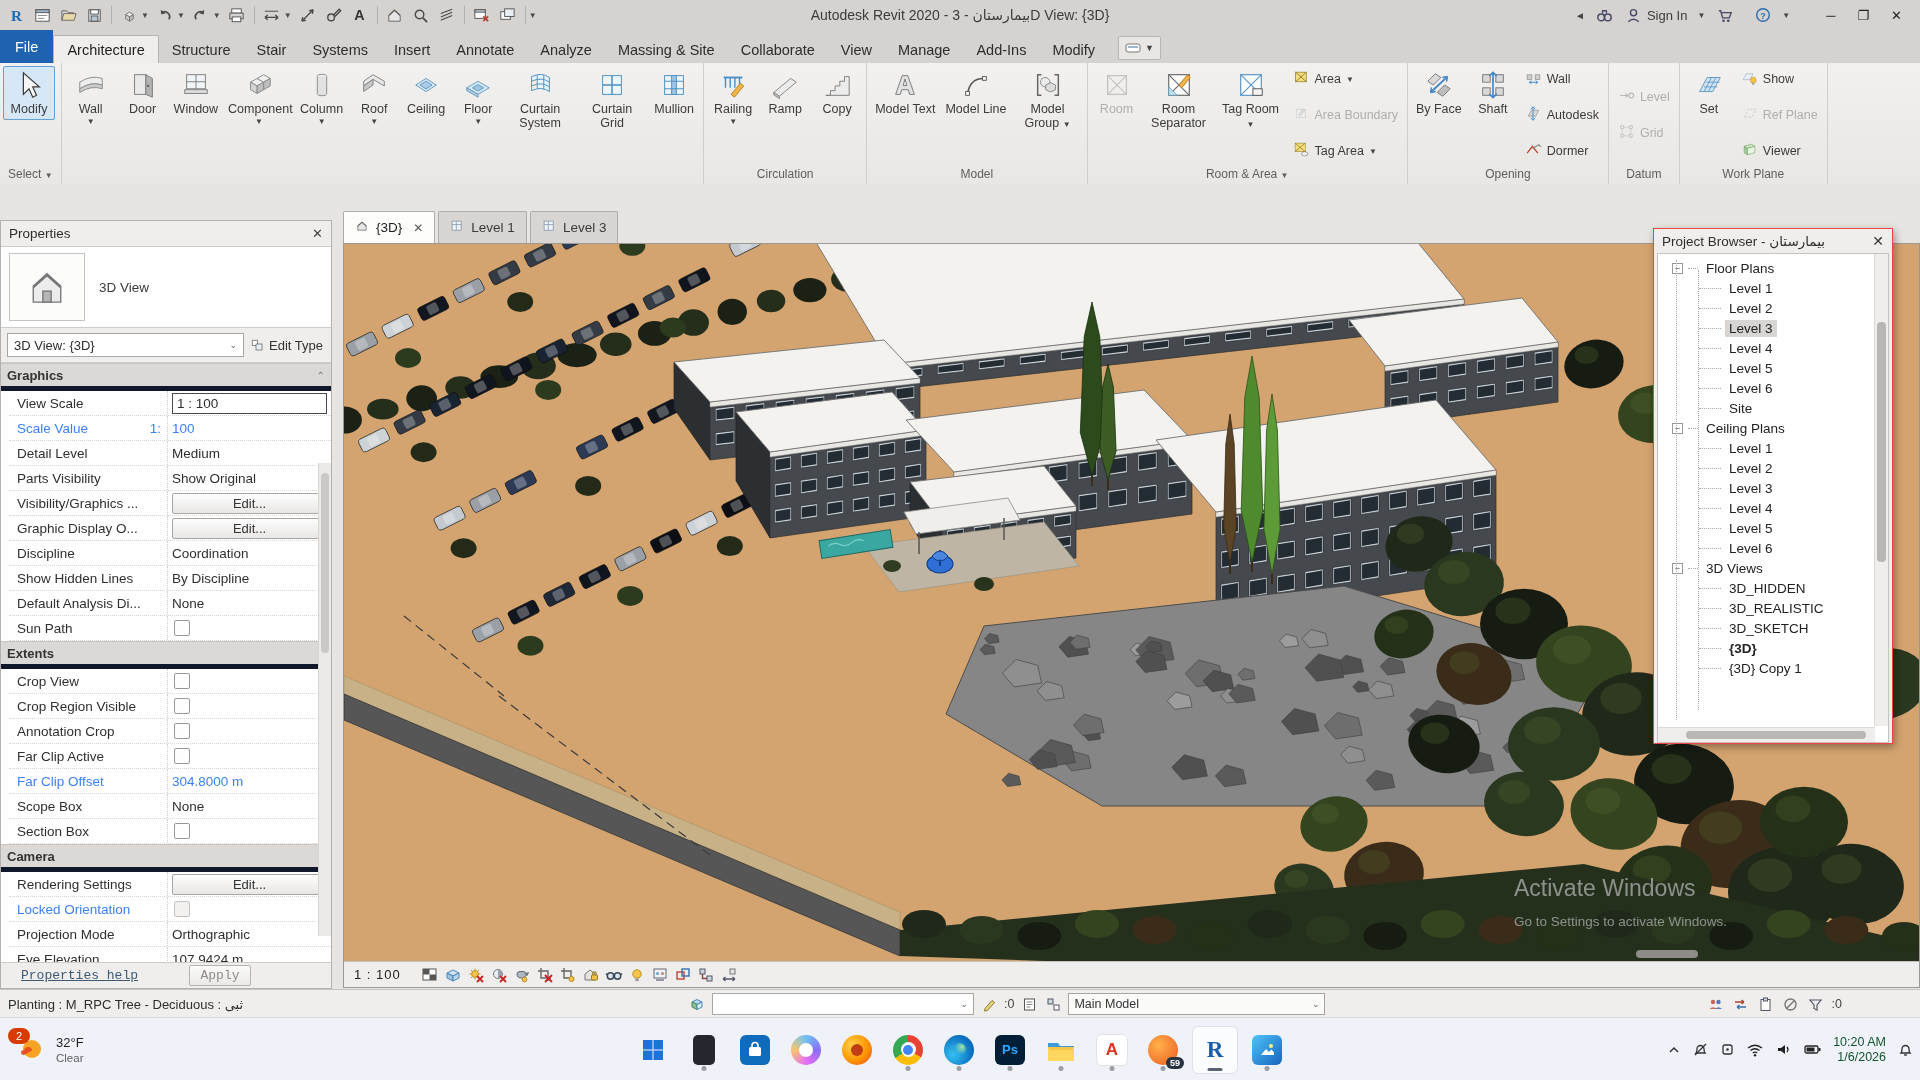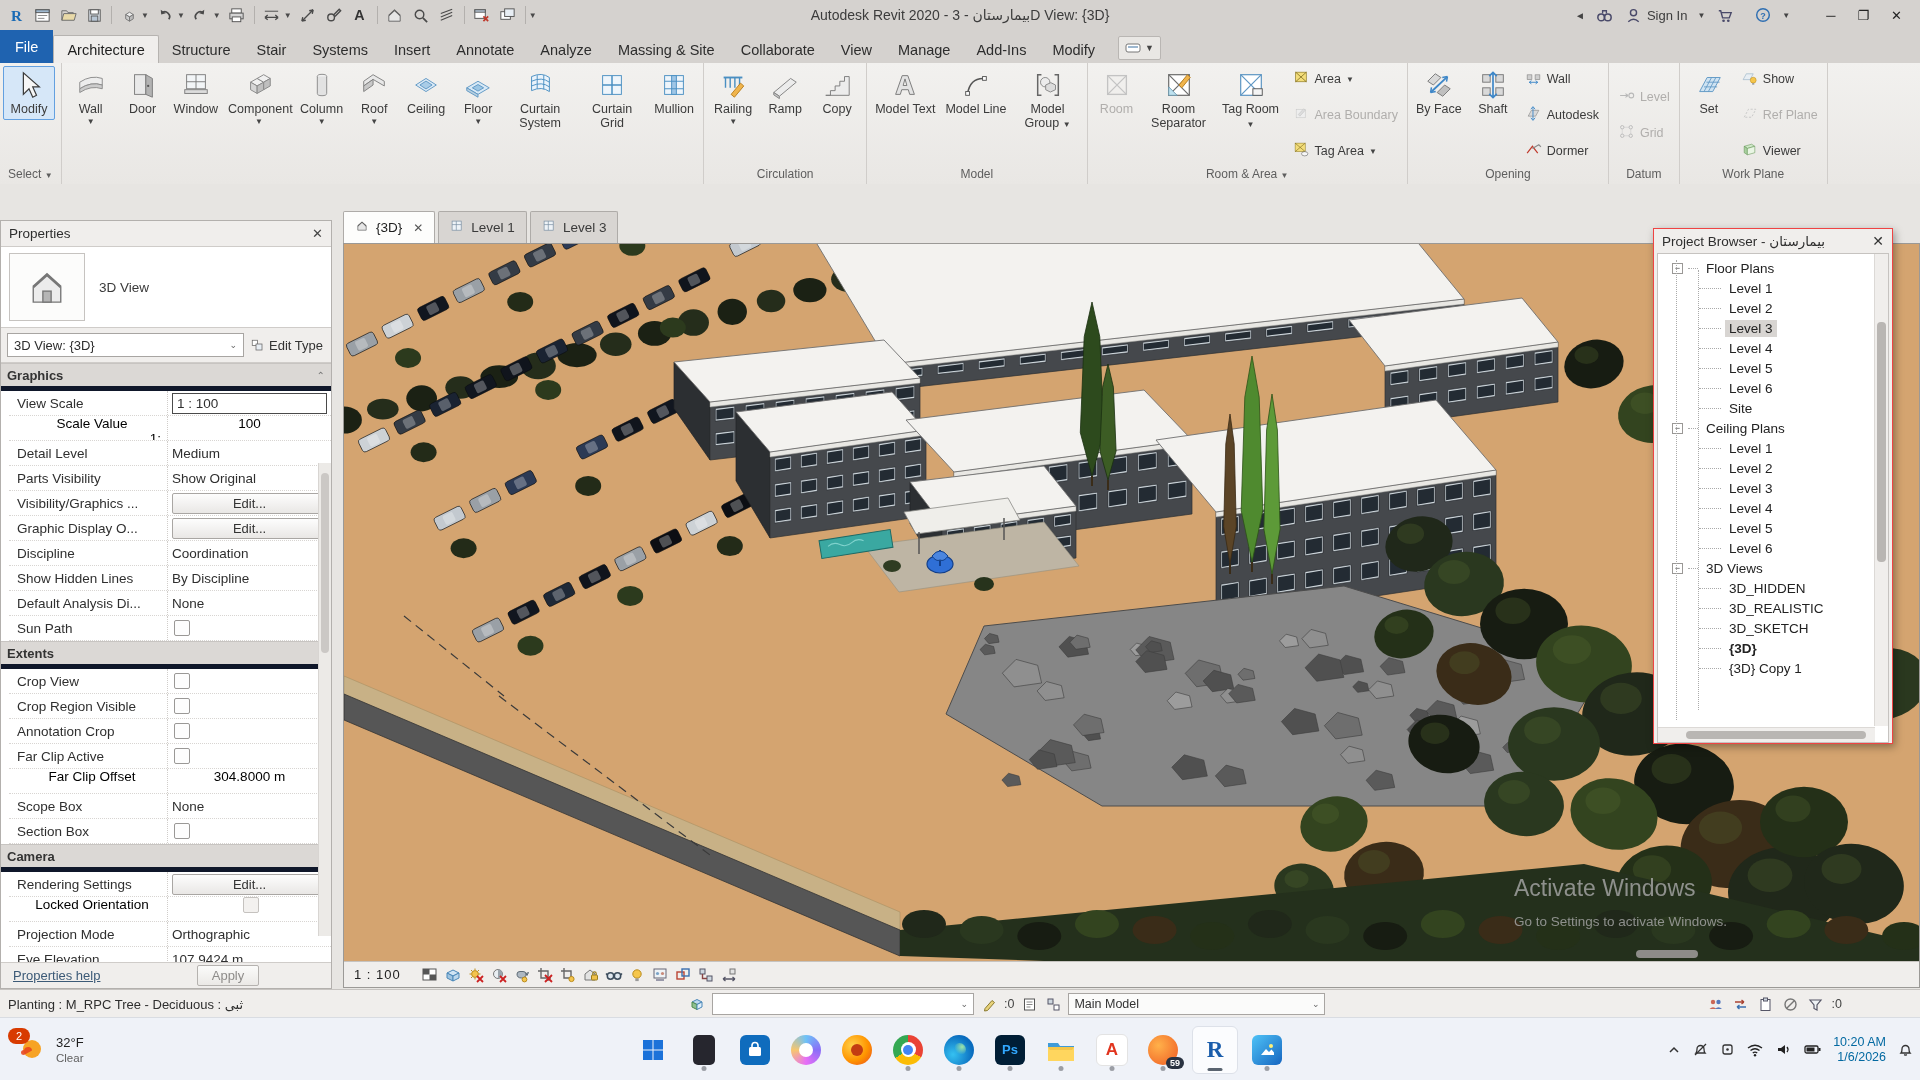--- a/index.html
+++ b/index.html
@@ -73,27 +73,27 @@
   .selcombo .cc{margin-left:auto;font-size:9px;color:#666;}
   .edittype{display:flex;align-items:center;gap:4px;font-size:13px;color:#333;white-space:nowrap;padding-right:2px;}
   .pgrid{flex:1;overflow:hidden;position:relative;background:#fff;border-top:1px solid #cfccc9;}
   .psec{height:22px;background:#dbd8d5;border-top:1px solid #c7c4c1;border-bottom:5px solid #0f172a;
     display:flex;align-items:center;font-size:13px;font-weight:bold;color:#333;padding:0 6px;}
   .psec .chev{margin-left:auto;color:#777;font-size:10px;font-weight:normal;}
   .prow{height:24px;display:flex;align-items:stretch;border-bottom:1px dotted #d8d5d2;font-size:13.5px;margin-left:8px;}
   .plab{width:150px;display:flex;align-items:center;padding-left:8px;color:#2f2f2f;border-right:1px dotted #d0cdca;white-space:nowrap;overflow:hidden;}
   .plab .lab2{margin-left:auto;padding-right:6px;}
   .pval{flex:1;display:flex;align-items:center;padding:0 4px;color:#2f2f2f;position:relative;}
-  .prow.gray .plab,.prow.gray .pval{color:#000000;flex-direction:column;}
+  .prow.gray .plab,.prow.gray .pval{color:#3b82f6;}
   .pinput{border:1px solid #4a4a4a;background:#fff;width:100%;height:19px;display:flex;align-items:center;padding:0 4px;font-size:13.5px;}
   .pbtn{width:100%;height:19px;border:1px solid #a9a6a3;border-radius:2px;background:linear-gradient(#fdfdfd,#e9e7e5);
     display:flex;align-items:center;justify-content:center;font-size:13px;color:#333;}
   .cb{width:14px;height:14px;border:1px solid #9a9896;border-radius:2px;background:#fdfdfd;margin-left:2px;}
   .cb.dis{border-color:#c5c2bf;background:#f3f1ef;}
-  .props-foot{height:25px;display:flex;align-items:center;padding:0 12px;border-top:1px solid #cfccc9;}
+  .props-foot{height:25px;display:flex;align-items:center;padding:0 20px;border-top:1px solid #cfccc9;font-family:Liberation Mono, monospace;}
   .prophelp{font-size:13px;color:#3c5a77;text-decoration:underline;}
   .applybtn{margin-left:auto;width:60px;height:19px;border:1px solid #b5b2af;border-radius:2px;
     background:linear-gradient(#fbfbfa,#ebe9e6);font-size:13px;color:#8e8c8a;display:flex;align-items:center;justify-content:center;margin-right:60px;}
   .pvscroll{position:absolute;right:0;top:100px;width:12px;bottom:26px;background:#eceae7;border-left:1px solid #d8d5d2;}
   .pvthumb{position:absolute;left:2px;top:10px;width:8px;height:180px;background:#cbc8c5;border-radius:4px;}
   
   .pbrowser{position:absolute;left:1653px;top:44px;width:240px;height:516px;background:#f0eeec;
     border:1px solid #ef4444;box-shadow:2px 3px 8px rgba(0,0,0,.35);box-sizing:border-box;display:flex;flex-direction:column;}
   .pb-title{height:24px;display:flex;align-items:center;font-size:13.5px;color:#2e2e2e;padding:0 8px;}
   .pb-title .px{margin-left:auto;font-size:14px;color:#333;font-weight:bold;}
@@ -129,21 +129,21 @@
     font-size:11px;display:flex;align-items:center;justify-content:center;padding:0 3px;}
   .tb-wtemp{font-size:13px;color:#1f1f1f;line-height:16px;}
   .tb-wcond{font-size:11.5px;color:#616161;line-height:14px;}
   .tb-center{position:absolute;left:0;right:0;top:0;height:63px;display:flex;align-items:center;justify-content:center;gap:7px;}
   .tb-app{position:relative;width:44px;height:46px;display:flex;align-items:center;justify-content:center;border-radius:6px;}
   .tb-app.active{background:#fbfcfe;border:1px solid #dde1e9;}
   .tb-dot{position:absolute;bottom:2px;left:50%;transform:translateX(-50%);width:5px;height:5px;border-radius:3px;background:#9b9ea5;}
   .tb-search{width:265px;height:38px;border-radius:19px;background:#fff;border:1px solid #d4d7de;display:flex;align-items:center;gap:9px;
     padding:0 14px;font-size:13.5px;color:#454545;}
   .tb-tray{position:absolute;right:6px;top:0;height:63px;display:flex;align-items:center;gap:11px;}
-  .tb-clock{text-align:right;font-size:12.5px;color:#0369a1;line-height:15px;}
+  .tb-clock{text-align:right;font-size:12.5px;color:#14532d;line-height:15px;}
   .tico{display:flex;align-items:center;justify-content:center;}
   .appico{width:30px;height:30px;border-radius:6px;display:flex;align-items:center;justify-content:center;font-weight:bold;}
 </style>
 </head>
 <body>
 
 <div class="app">
   <div class="titlebar">
     <div class="qat" id="qat">
         <div class="qbtn">

